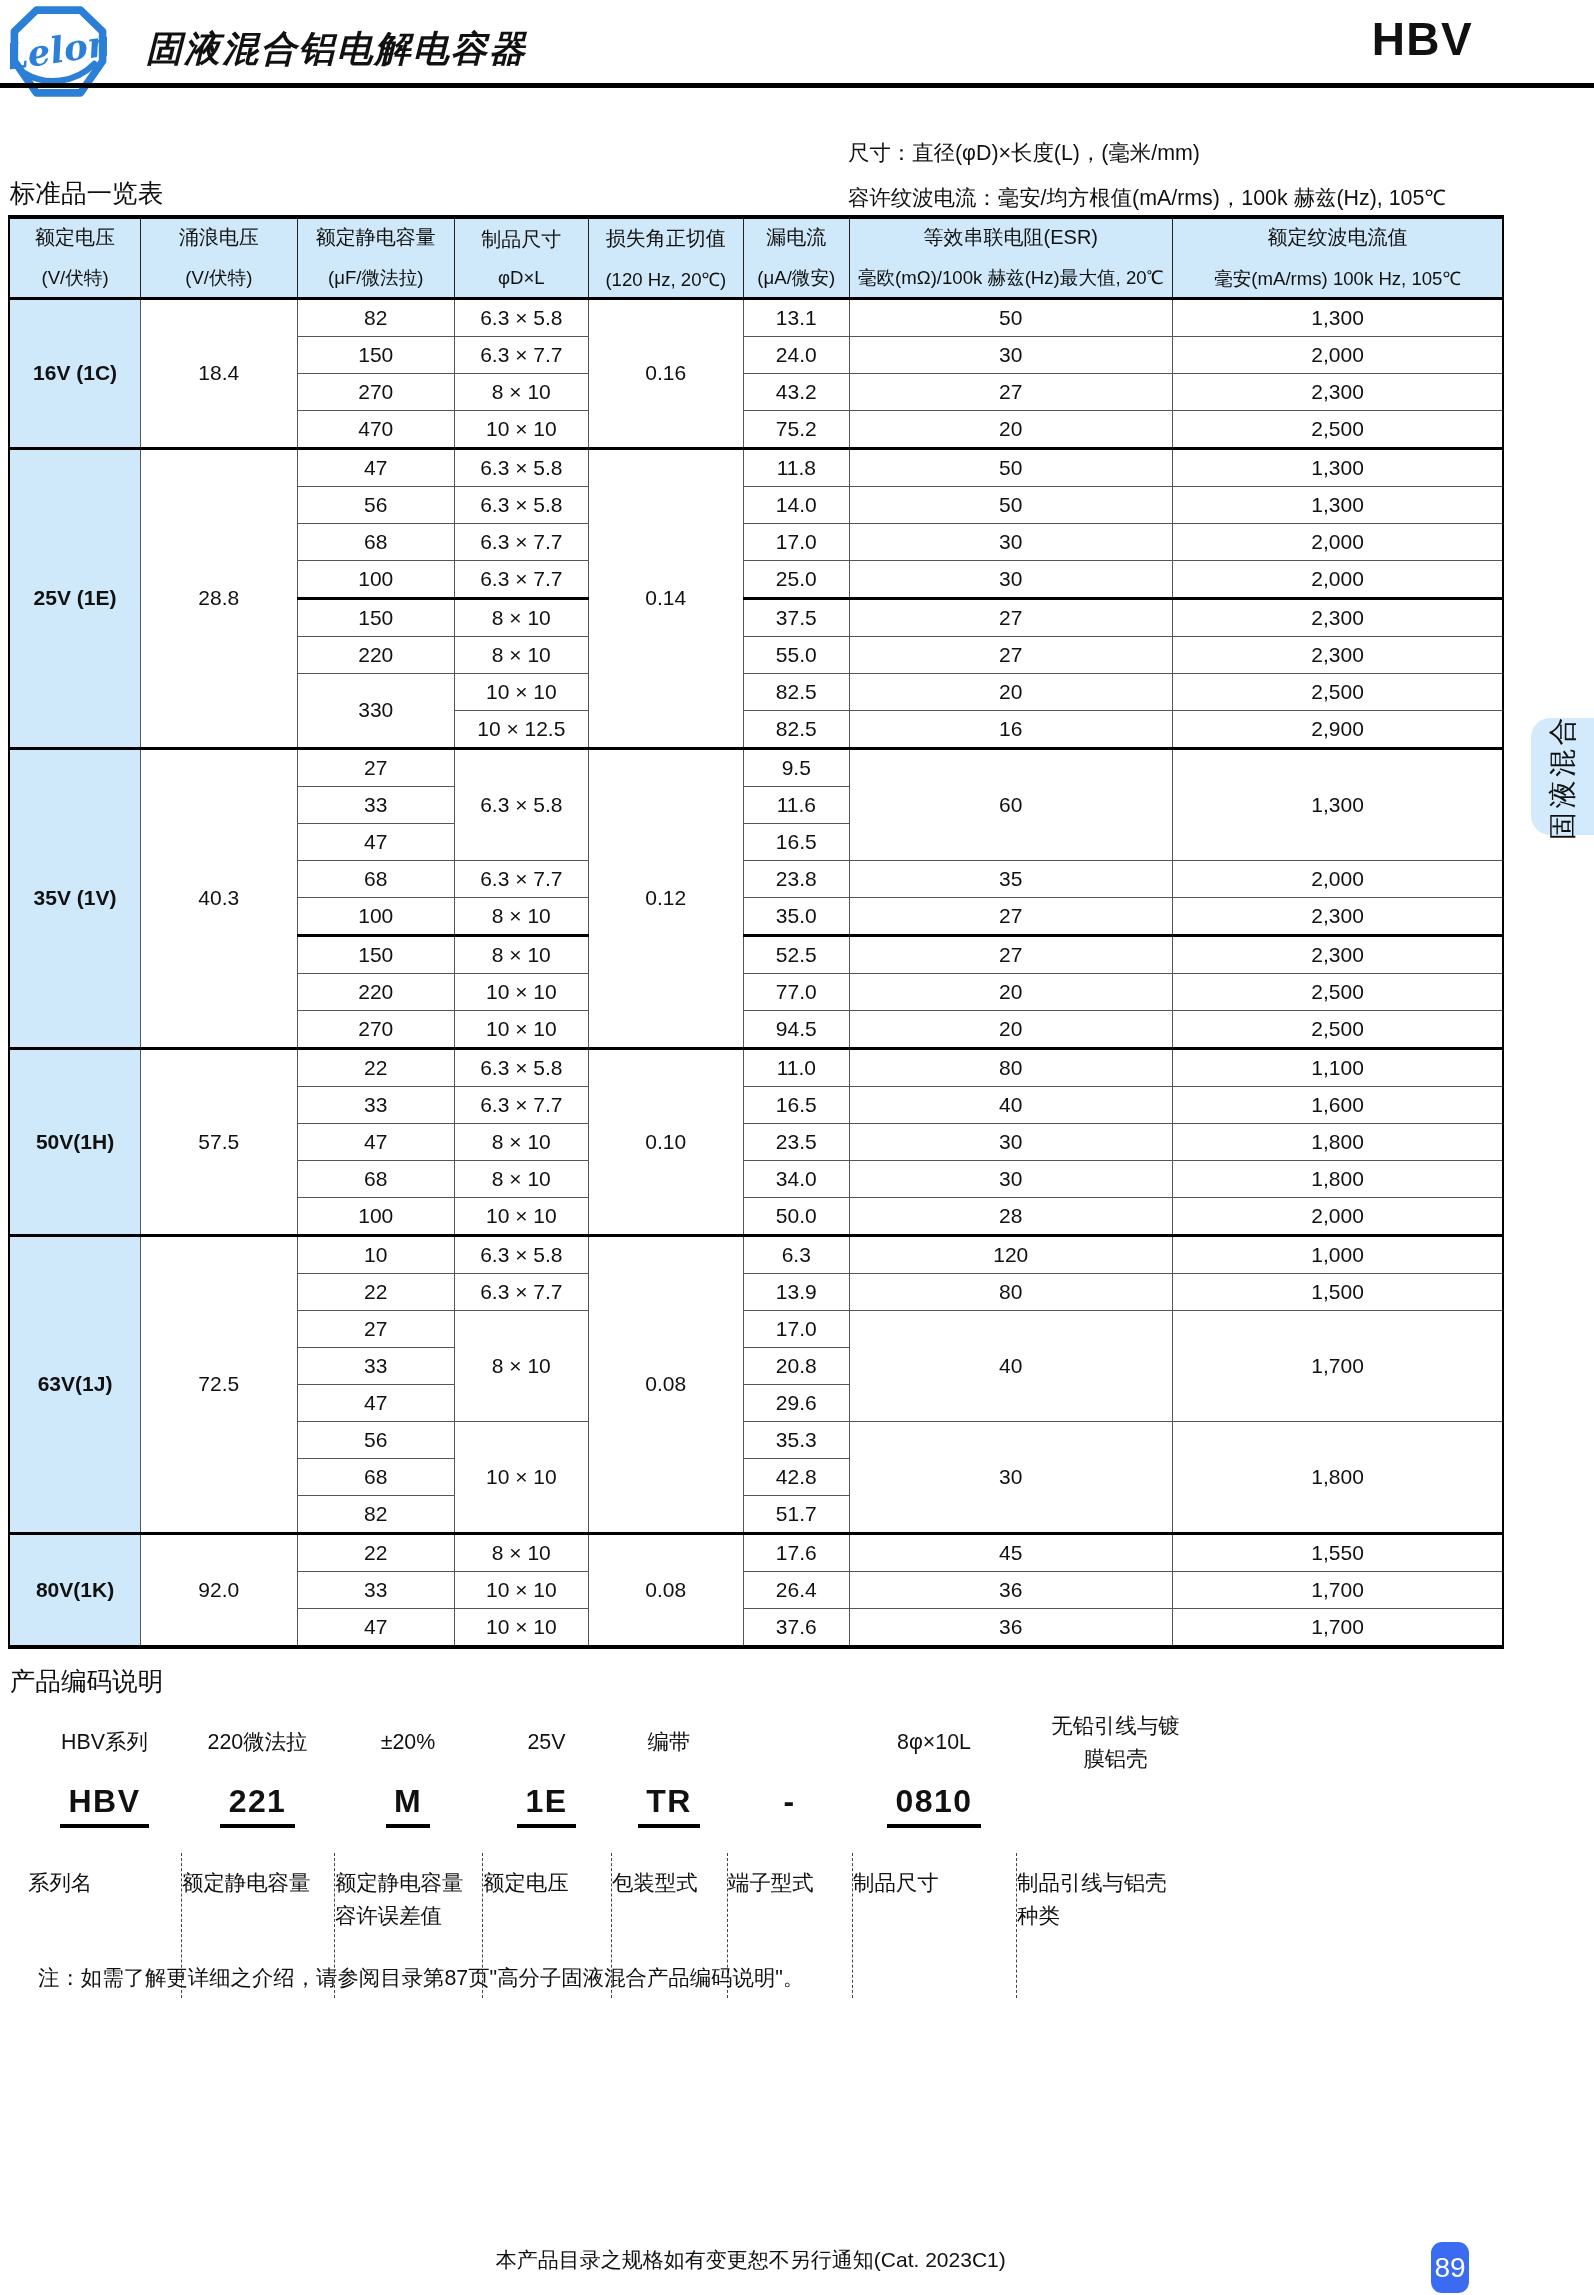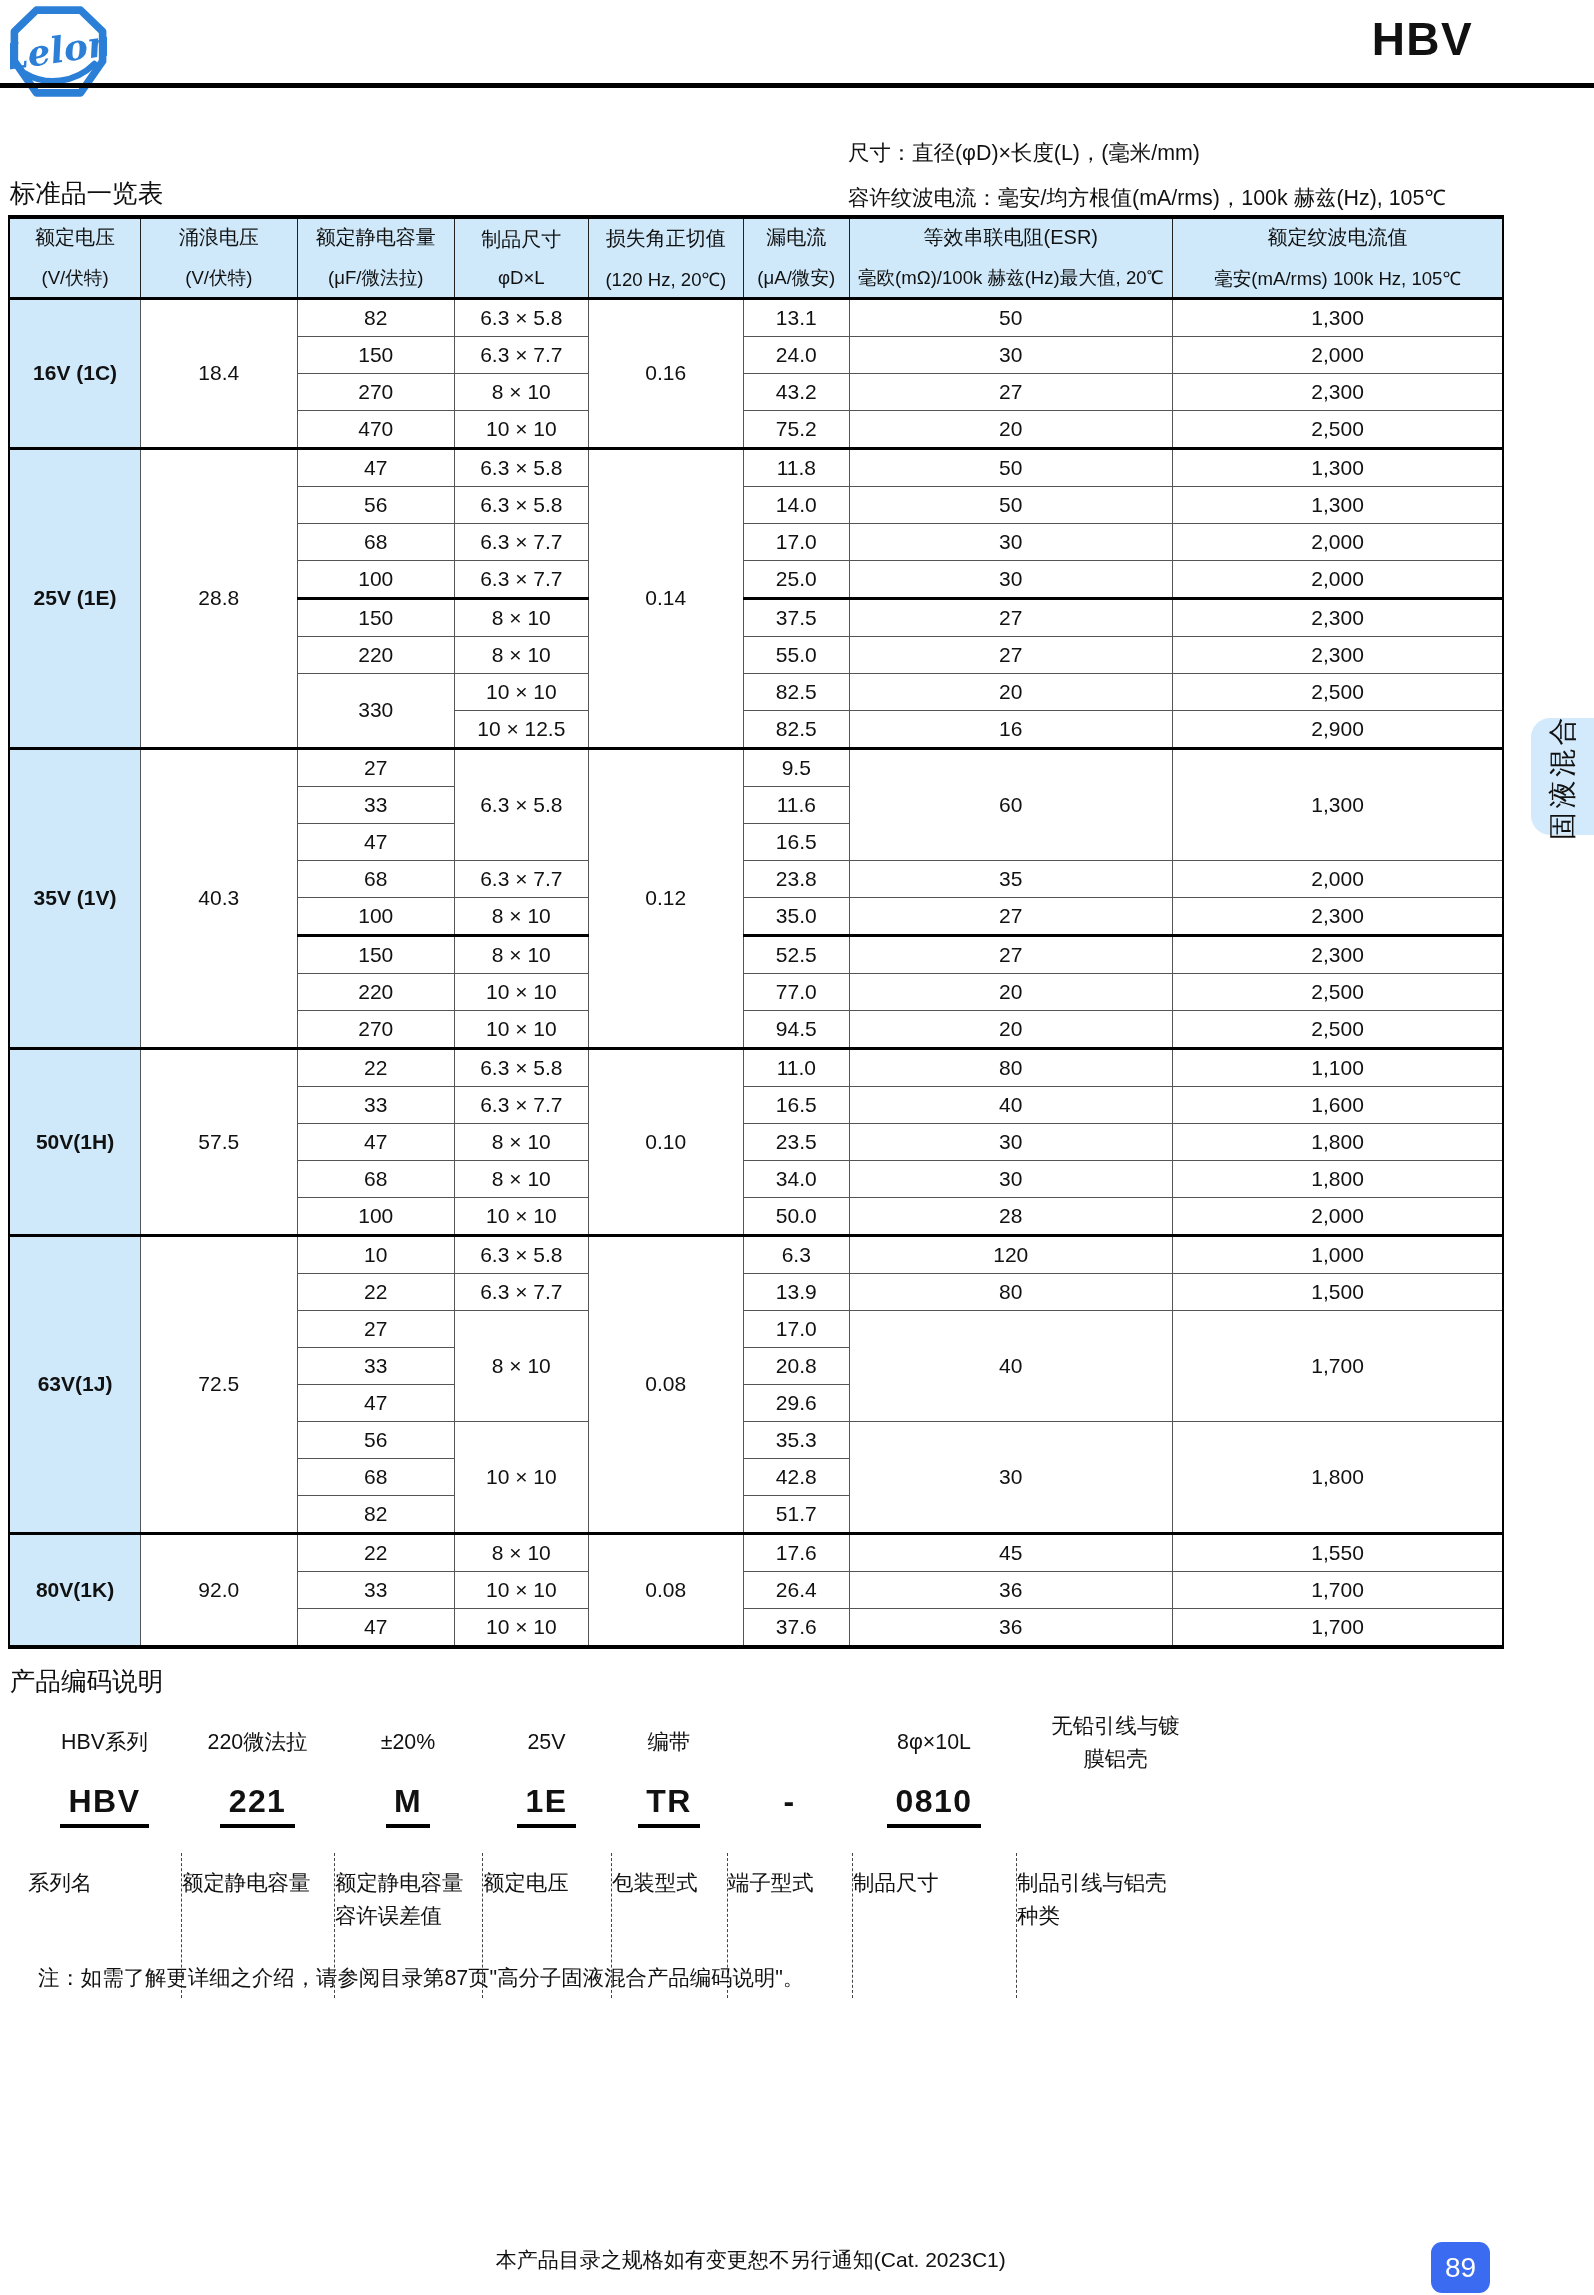--- a/index.html
+++ b/index.html
@@ -49,40 +49,41 @@
   .codecell span{border-bottom:4.8px solid #000;padding:0 8.3px 4.1px;}
   .codecell.nounder span{border-bottom:none;}
   .lab{display:flex;flex-direction:column;align-items:flex-start;justify-content:flex-start;
        padding-top:14px;font-size:21.4px;min-height:131px;line-height:1.55;text-align:center;}
   .lab.sep{border-left:1.4px dashed #444;}
 
   .note{position:absolute;left:38px;top:1963px;font-size:21.4px;}
 
   
   .footer{position:absolute;left:8.3px;top:2246px;width:1485px;text-align:center;font-size:21px;}
-  .badge{position:absolute;left:1431px;top:2242px;width:59px;height:51px;
+  .badge{position:absolute;left:1431px;top:2242px;width:38px;height:51px;
          background:var(--badge_blue);border-radius:11px;color:#fff;font-size:28px;
          display:flex;align-items:center;justify-content:center;}
 
   
   .side-tab{position:absolute;left:1531px;top:718px;width:64px;height:117px;
             background:var(--tab_blue);border-radius:19.3px 0 0 19.3px;
             display:flex;align-items:center;justify-content:center;}
   .side-tab span{transform:rotate(-90deg);font-size:28px;white-space:nowrap;letter-spacing:3.5px;}
 </style>
 </head>
 <body>
 
 <div class="page">
 
   <svg class="logo" viewBox="0 0 140 132">
     <path d="M38 6 H102 L134 37 V80 L102 126 H38 L6 80 V37 Z" fill="#fff" stroke="#2b7fd6" stroke-width="11" stroke-linejoin="round"></path>
     <text x="70" y="82" text-anchor="middle" font-size="52" font-style="italic" font-weight="bold" font-family="DejaVu Serif, serif" fill="#2b7fd6" transform="rotate(-8 70 70)">Lelon</text>
     <path d="M22 98 C 52 116, 94 112, 122 84" fill="none" stroke="#2b7fd6" stroke-width="9" stroke-linecap="round"></path>
   </svg>
+  <div class="title">固液混合铝电解电容器</div>
   <div class="model">HBV</div>
   <div class="top-rule"></div>
 
   <div class="table-title">标准品一览表</div>
   <div class="size-note">尺寸：直径(φD)×长度(L)，(毫米/mm)</div>
   <div class="ripple-note">容许纹波电流：毫安/均方根值(mA/rms)，100k 赫兹(Hz), 105℃</div>
 
   <table class="spec">
     <colgroup>
       <col style="width:131px">

